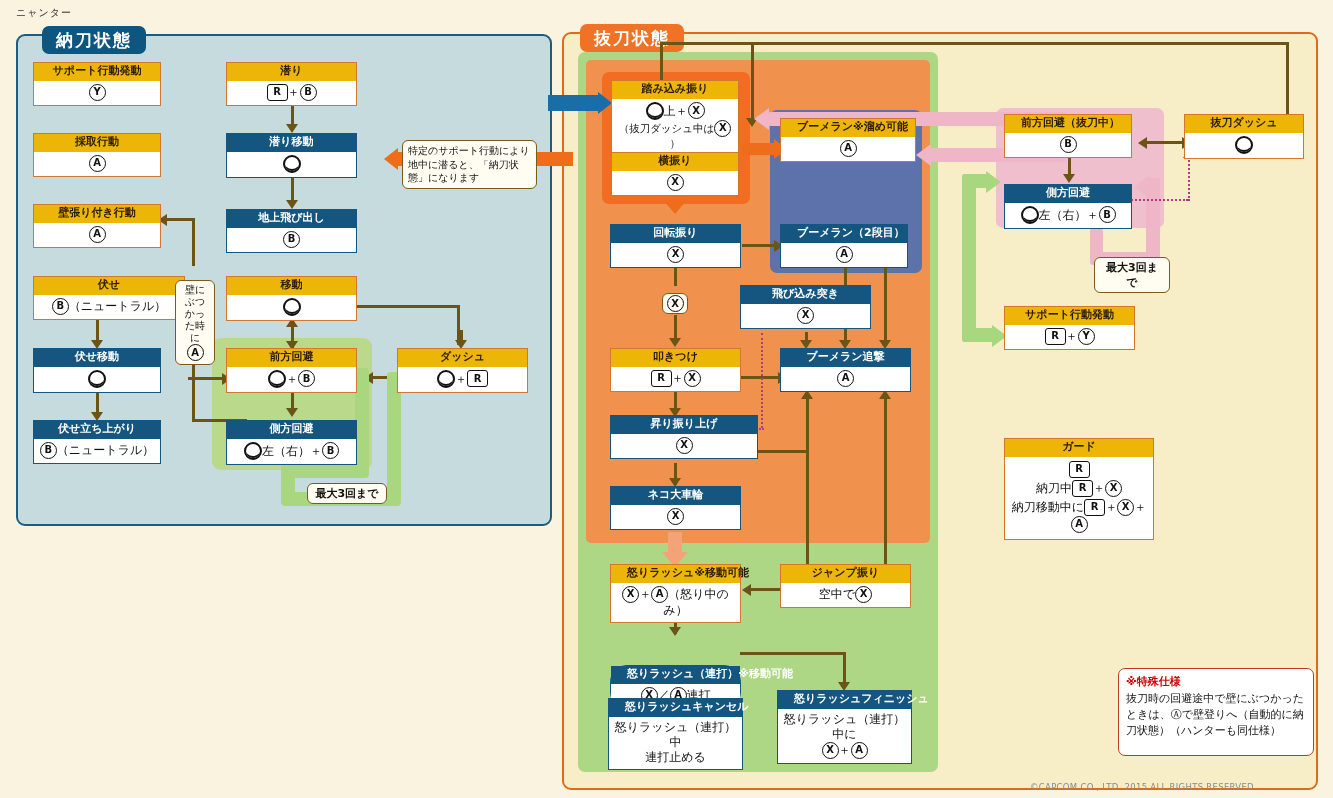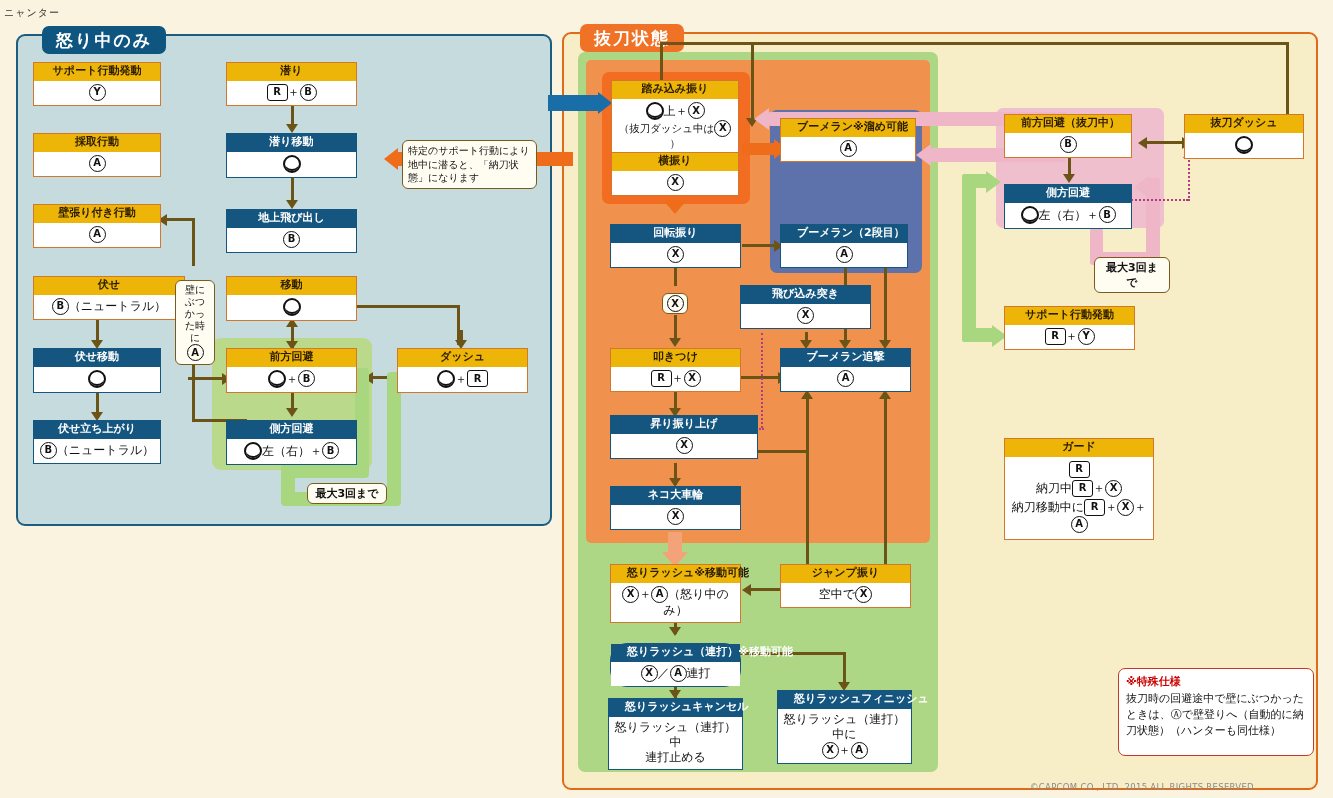--- a/index.html
+++ b/index.html
@@ -81,21 +81,21 @@
     background:#fffdf2;border:1.5px solid #7a5a1d;border-radius:6px;
     font-size:11px;font-weight:bold;padding:2px 6px;color:#111;text-align:center;
   }
   .note-red{
     left:1118px;top:668px;width:196px;height:88px;
     background:#fff;border:1.5px solid #c0392b;border-radius:7px;padding:5px 7px;
   }
   .note-red .ttl{color:#cc0000;font-weight:bold;font-size:11px;margin-bottom:2px;}
   .note-red .txt{font-size:11px;line-height:1.45;color:#111;}
 
-  .corner-label{left:4px;top:6px;font-size:10px;color:#333;letter-spacing:1px;}
+  .corner-label{left:16px;top:6px;font-size:10px;color:#333;letter-spacing:1px;}
   .copyright{left:1030px;top:782px;font-size:8.5px;color:#8a8a8a;letter-spacing:.3px;}
 
   
   .ln{position:absolute;background:#6b5415;}
   .ln-h{height:3px;}
   .ln-v{width:3px;}
   .ah{position:absolute;width:0;height:0;}
   .ah-d{border-left:6px solid transparent;border-right:6px solid transparent;border-top:9px solid #6b5415;}
   .ah-u{border-left:6px solid transparent;border-right:6px solid transparent;border-bottom:9px solid #6b5415;}
   .ah-l{border-top:6px solid transparent;border-bottom:6px solid transparent;border-right:9px solid #6b5415;}
@@ -130,21 +130,21 @@
   <div class="abs panel-sheath"></div>
   <div class="abs panel-draw"></div>
 
   <div class="abs grp-green-big"></div>
   <div class="abs grp-orange-big"></div>
   <div class="abs grp-redbox"></div>
   <div class="abs grp-blue"></div>
   <div class="abs grp-pink"></div>
   <div class="abs grp-green-left"></div>
 
-  <div class="abs tab tab-sheath">怒り中のみ</div>
+  <div class="abs tab tab-sheath">納刀状態</div>
   <div class="abs tab tab-draw">抜刀状態</div>
 
   <div class="abs ln ln-v" style="left:291px;top:100px;height:28px;"></div>
   <div class="ah ah-d" style="left:286px;top:124px;"></div>
 
   <div class="abs ln ln-v" style="left:291px;top:176px;height:28px;"></div>
   <div class="ah ah-d" style="left:286px;top:200px;"></div>
 
   <div class="abs ln ln-v" style="left:192px;top:322px;height:100px;"></div>
   <div class="abs ln ln-v" style="left:192px;top:218px;height:48px;"></div>
@@ -395,21 +395,21 @@
   </div>
 
   <div class="abs box amber" style="left:610px;top:564px;width:131px;">
     <div class="hd tiny">怒りラッシュ※移動可能</div>
     <div class="bd sub"><span class="btn-round">X</span>＋<span class="btn-round">A</span>（怒り中のみ）</div>
   </div>
   <div class="abs box amber" style="left:780px;top:564px;width:131px;">
     <div class="hd">ジャンプ振り</div>
     <div class="bd">空中で<span class="btn-round">X</span></div>
   </div>
-  <div class="abs box navy" style="left:610px;top:643px;width:131px;border-radius:17px;">
+  <div class="abs box navy" style="left:610px;top:665px;width:131px;border-radius:17px;">
     <div class="hd tiny">怒りラッシュ（連打）※移動可能</div>
     <div class="bd sub"><span class="btn-round">X</span>／<span class="btn-round">A</span>連打</div>
   </div>
   <div class="abs box navy" style="left:608px;top:698px;width:135px;">
     <div class="hd">怒りラッシュキャンセル</div>
     <div class="bd sub">怒りラッシュ（連打）中<br>連打止める</div>
   </div>
   <div class="abs box navy" style="left:777px;top:690px;width:135px;">
     <div class="hd">怒りラッシュフィニッシュ</div>
     <div class="bd sub">怒りラッシュ（連打）中に<br><span class="btn-round">X</span>＋<span class="btn-round">A</span></div>

